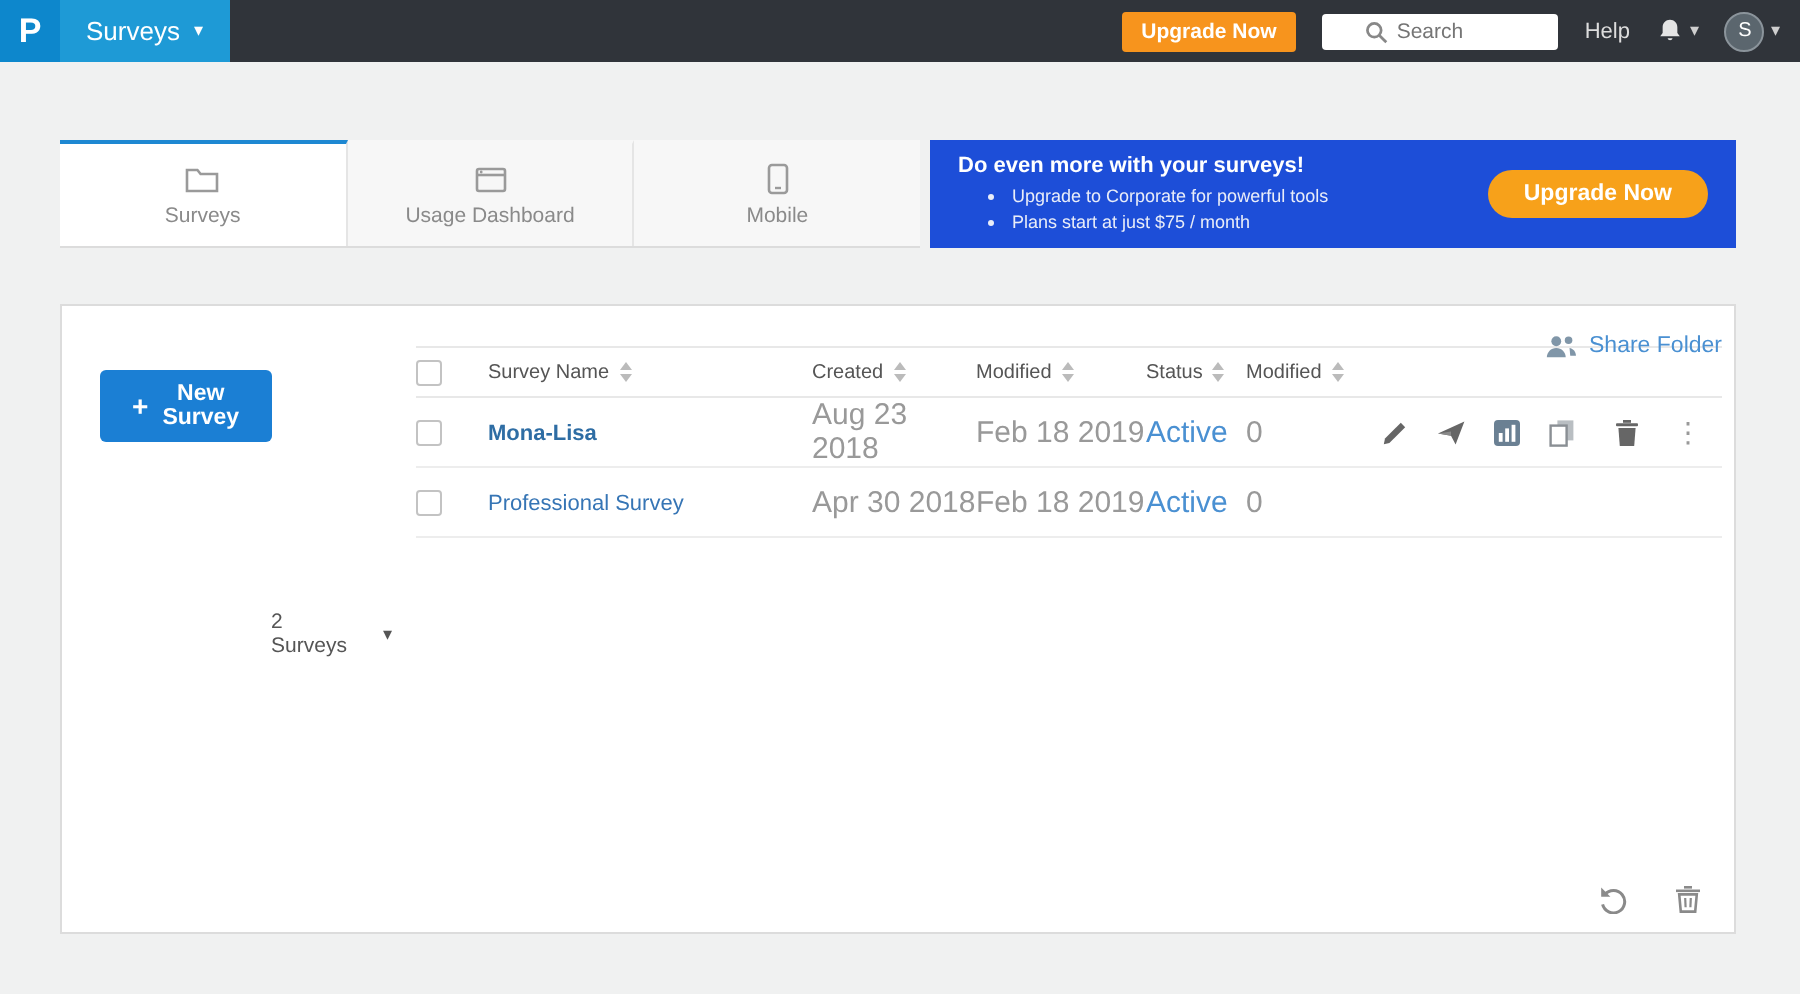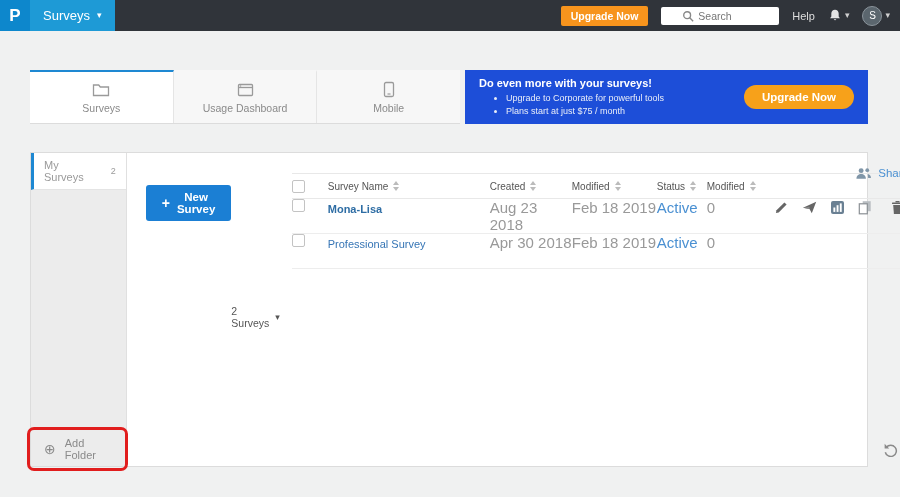--- a/index.html
+++ b/index.html
@@ -38,26 +38,26 @@
   .sidebar-header .count{font-size:9px;color:#9a9a9a;margin-left:27px}
   .sidebar-body{flex:1}
   .add-folder-wrap{position:relative}
   .add-folder{height:34px;display:flex;align-items:center;gap:9px;padding:0 13px;color:#8a8a8a;font-size:11px;cursor:pointer}
   .plus-circle{font-size:14px;color:#8a8a8a}
   .annotation{position:absolute;left:-4px;right:-2px;top:-5px;bottom:-5px;border:3px solid #e11d1d;border-radius:7px;pointer-events:none;z-index:5}
 
   .content{flex:1;position:relative;padding:12px 18px 10px 19px;display:flex;flex-direction:row}
   .share-folder{position:absolute;top:13px;right:18px;display:flex;align-items:center;gap:6px;color:#4a90d2;font-size:11.5px;cursor:pointer}
   .new-survey{margin-top:20px;align-self:flex-start;background:#1b7fd4;color:#fff;border:none;border-radius:3px;font-size:11.5px;font-weight:bold;padding:6px 16px;display:flex;align-items:center;gap:7px;font-family:inherit;cursor:pointer}
-  .count-row{margin-top:13px;display:flex;justify-content:flex-end;align-items:center;gap:6px;color:#555;font-size:10.5px;padding-right:12px;cursor:pointer}
+  .count-row{margin-top:13px;display:flex;justify-content:flex-end;align-items:center;gap:18px;color:#555;font-size:10.5px;padding-right:12px;cursor:pointer}
 
   .table{margin-top:8px}
   .thead{display:flex;align-items:center;height:26px;border-top:1px solid #e8e8e8;border-bottom:1px solid #e8e8e8}
   .hcell{display:flex;align-items:center;font-size:10px;font-weight:normal;color:#555}
-  .trow{display:flex;align-items:flex-start;height:35px;border-bottom:1px solid #ededed}
+  .trow{display:flex;align-items:center;height:35px;border-bottom:1px solid #ededed}
   .col-check{width:36px;display:flex;align-items:center}
   .col-name{width:162px}
   .col-created{width:82px}
   .col-modified{width:85px}
   .col-status{width:46px}
   .col-resp{width:72px;padding-left:4px}
   .col-actions{flex:1;display:flex;align-items:center;justify-content:flex-end;gap:13px;padding-right:10px}
   .checkbox{width:13px;height:13px;border:1px solid #c3c3c3;border-radius:2px;background:#fff;display:inline-block;cursor:pointer}
   .survey-link{font-size:11px;color:#3675b5;text-decoration:none;cursor:pointer}
   .survey-link.bold{font-weight:bold;color:#2e6da4}
@@ -145,34 +145,20 @@
         <li>Upgrade to Corporate for powerful tools</li>
         <li>Plans start at just $75 / month</li>
       </ul>
     </div>
     <button class="promo-btn">Upgrade Now</button>
   </div>
 </div>
 
 <div class="card">
 
-  <div class="sidebar">
-    <div class="sidebar-header">
-      <span>My Surveys</span>
-      <span class="count">2</span>
-    </div>
-    <div class="sidebar-body"></div>
-    <div class="add-folder-wrap">
-      <div class="annotation"></div>
-      <div class="add-folder">
-        <span class="plus-circle">⊕</span>
-        <span>Add Folder</span>
-      </div>
-    </div>
-  </div>
 
   <div class="content">
 
     <div class="share-folder">
       <span style="display:flex">
         <svg width="17" height="14" viewBox="0 0 18 14">
             <circle cx="6.5" cy="4.5" r="2.6" fill="#8096a8"></circle>
             <path d="M1.5 13c0-2.8 2.2-5 5-5s5 2.2 5 5z" fill="#8096a8"></path>
             <circle cx="13" cy="4" r="2" fill="#8096a8"></circle>
             <path d="M13.5 8c2 .3 3.4 2 3.4 4.2h-3z" fill="#8096a8"></path>

